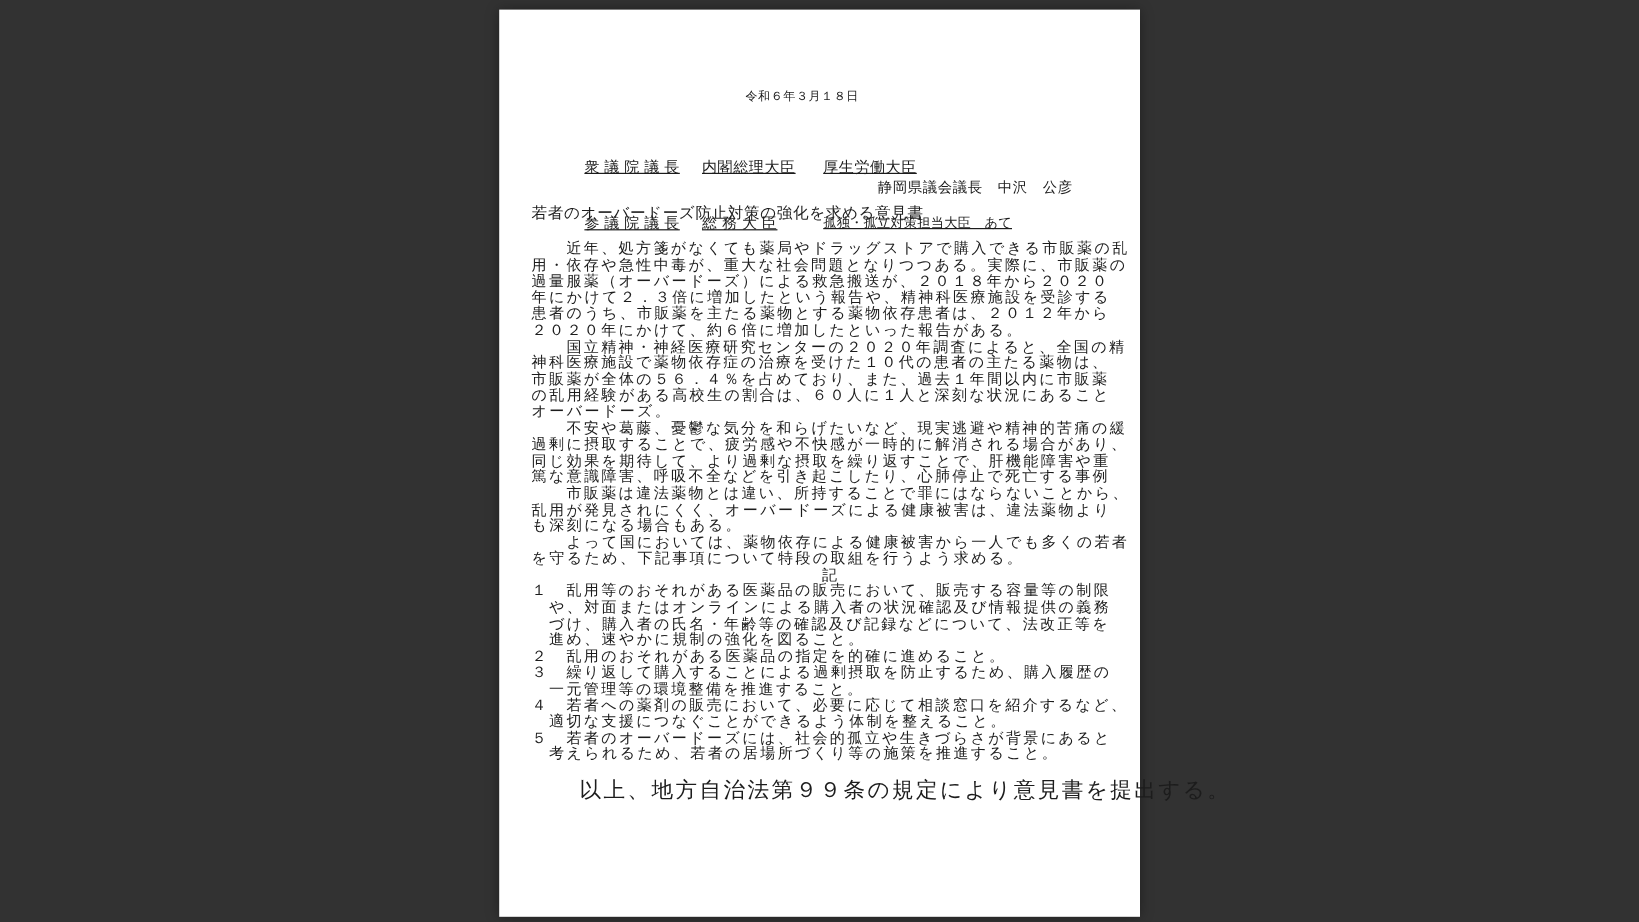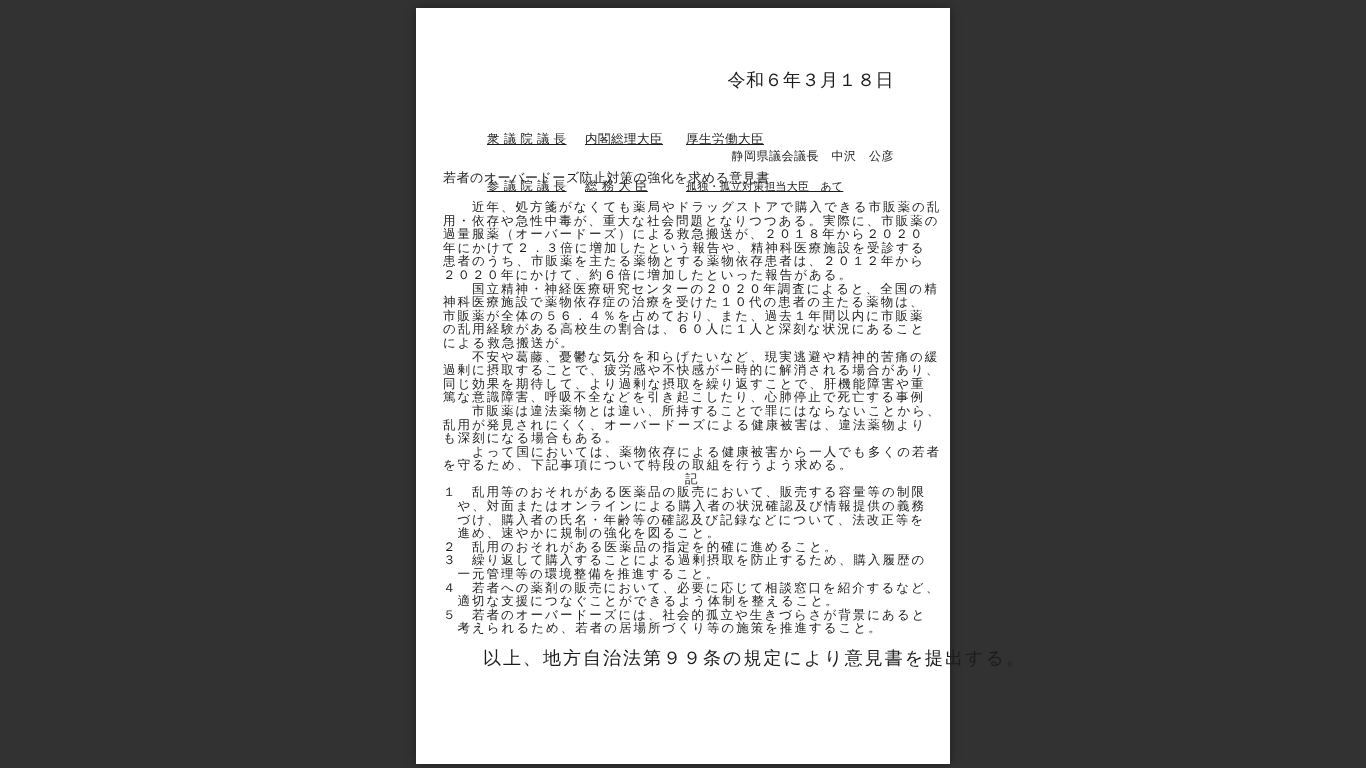--- a/index.html
+++ b/index.html
@@ -30,23 +30,23 @@
   .content {
     position: absolute;
     left: 27px;
     top: 0;
     width: 497px;
   }
   .date-line {
     margin-top: 64px;
     height: 17px;
     line-height: 17px;
-    text-align: right;
+    text-align: center;
     padding-right: 46px;
-    font-size: 18px;
+    font-size: 10px;
     letter-spacing: 0.5px;
     white-space: pre;
   }
   .recipients {
     position: relative;
     margin-top: 12px;
     height: 34px;
     font-size: 12.5px;
     letter-spacing: 0.5px;
   }
@@ -129,21 +129,21 @@
           <div class="bline">　　近年、処方箋がなくても薬局やドラッグストアで購入できる市販薬の乱</div>
           <div class="bline">用・依存や急性中毒が、重大な社会問題となりつつある。実際に、市販薬の</div>
           <div class="bline">過量服薬（オーバードーズ）による救急搬送が、２０１８年から２０２０</div>
           <div class="bline">年にかけて２．３倍に増加したという報告や、精神科医療施設を受診する</div>
           <div class="bline">患者のうち、市販薬を主たる薬物とする薬物依存患者は、２０１２年から</div>
           <div class="bline">２０２０年にかけて、約６倍に増加したといった報告がある。</div>
           <div class="bline">　　国立精神・神経医療研究センターの２０２０年調査によると、全国の精</div>
           <div class="bline">神科医療施設で薬物依存症の治療を受けた１０代の患者の主たる薬物は、</div>
           <div class="bline">市販薬が全体の５６．４％を占めており、また、過去１年間以内に市販薬</div>
           <div class="bline">の乱用経験がある高校生の割合は、６０人に１人と深刻な状況にあること</div>
-          <div class="bline">による救急搬送が。</div>
+          <div class="bline">オーバードーズ。</div>
           <div class="bline">　　不安や葛藤、憂鬱な気分を和らげたいなど、現実逃避や精神的苦痛の緩</div>
           <div class="bline">過剰に摂取することで、疲労感や不快感が一時的に解消される場合があり、</div>
           <div class="bline">同じ効果を期待して、より過剰な摂取を繰り返すことで、肝機能障害や重</div>
           <div class="bline">篤な意識障害、呼吸不全などを引き起こしたり、心肺停止で死亡する事例</div>
           <div class="bline">　　市販薬は違法薬物とは違い、所持することで罪にはならないことから、</div>
           <div class="bline">乱用が発見されにくく、オーバードーズによる健康被害は、違法薬物より</div>
           <div class="bline">も深刻になる場合もある。</div>
           <div class="bline">　　よって国においては、薬物依存による健康被害から一人でも多くの若者</div>
           <div class="bline">を守るため、下記事項について特段の取組を行うよう求める。</div>
           <div class="bline center">記</div>

